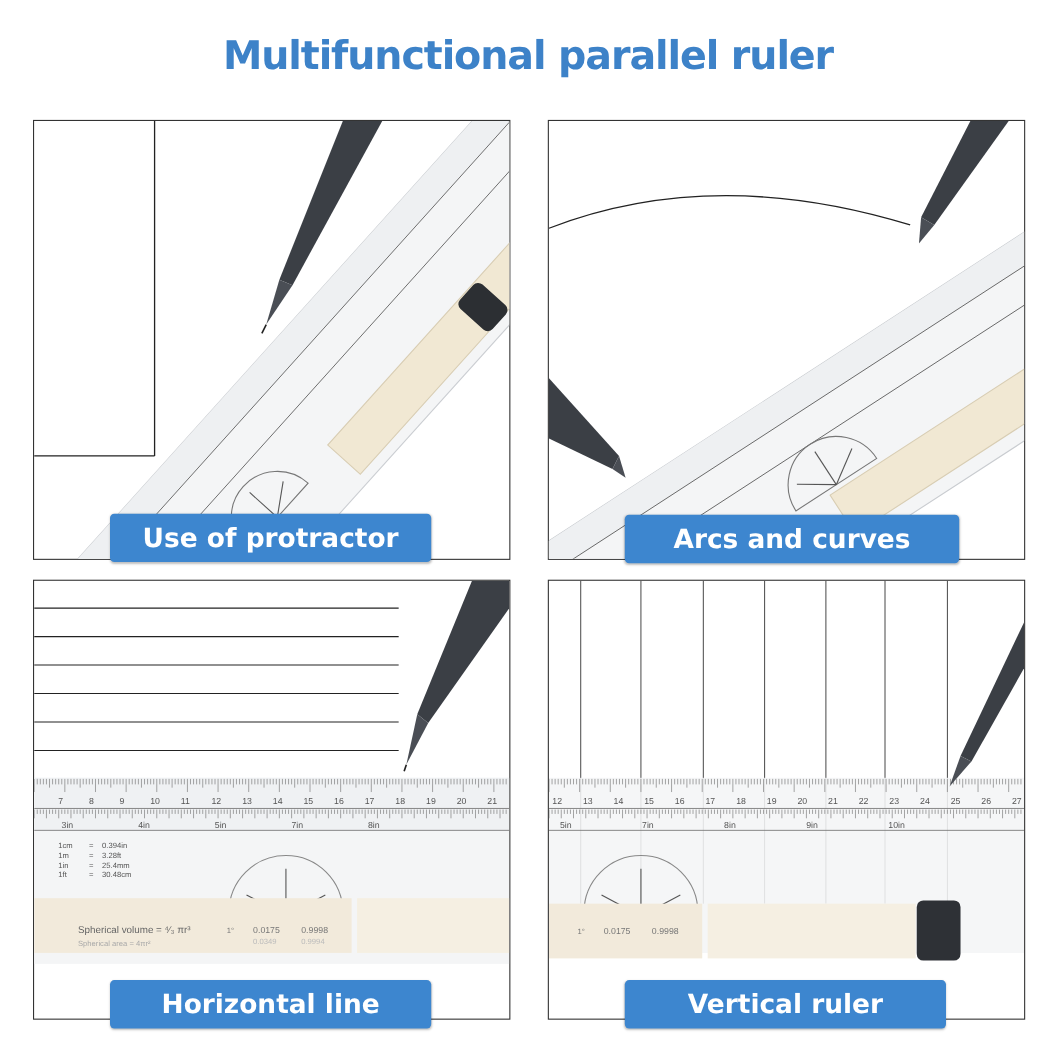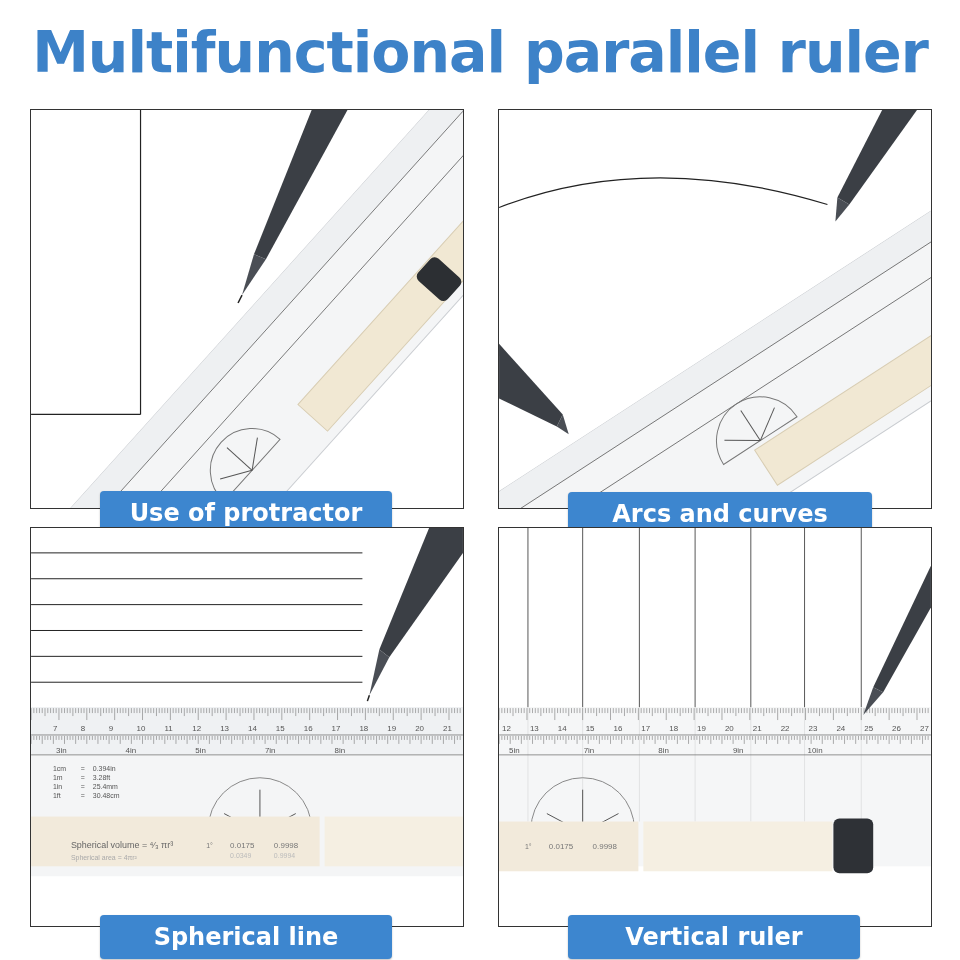--- a/index.html
+++ b/index.html
@@ -1,34 +1,34 @@
 <!DOCTYPE html>
 <html><head>
 <meta charset="utf-8">
 <style>
   html, body { margin:0; padding:0; background:#ffffff; }
   body { width:960px; height:960px; position:relative; overflow:hidden; font-family:"Liberation Sans", sans-serif; }
   .title {
     position:absolute; left:0; top:12px; width:960px; text-align:center;
-    font-family:"DejaVu Sans", sans-serif; font-weight:bold; font-size:57px;
+    font-family:"DejaVu Sans", sans-serif; font-weight:bold; font-size:36px;
     color:#3d82c8; letter-spacing:-1px; line-height:80px;
   }
   .panel {
     position:absolute; width:434px; height:400px;
     border:1.5px solid #333; background:#ffffff; overflow:visible; box-sizing:border-box;
   }
   .panel svg.art { position:absolute; left:0; top:0; width:100%; height:100%; overflow:hidden; }
   .p1 { left:30px; top:109px; }
   .p2 { left:498px; top:109px; }
   .p3 { left:30px; top:527px; height:400px; }
   .p4 { left:498px; top:527px; height:400px; }
   .caption {
     position:absolute; height:44px; background:#3d86cf; border-radius:4px;
     color:#ffffff; font-family:"DejaVu Sans", sans-serif; font-weight:bold; font-size:24px;
-    display:flex; align-items:center; justify-content:center; box-shadow:0 1px 2px rgba(0,0,0,0.25);margin-top:24px;
+    display:flex; align-items:center; justify-content:center; box-shadow:0 1px 2px rgba(0,0,0,0.25);
   }
   .c1 { left:100px; top:467px; width:292px; }
   .c2 { left:568px; top:468px; width:304px; }
   .c3 { left:100px; top:891px; width:292px; }
   .c4 { left:568px; top:891px; width:292px; }
   .tiny { font-family:"Liberation Sans", sans-serif; fill:#555; }
 </style>
 </head>
 <body>
 
@@ -479,21 +479,21 @@
     <text x="244" y="322" font-size="8" fill="#777">0.9998</text>
     <text x="200" y="332" font-size="7" fill="#bbb">0.0349</text>
     <text x="244" y="332" font-size="7" fill="#bbb">0.9994</text>
     <g>
       <polygon points="400,0 434,0 434,25 360,130 350,122" fill="#3b3f45"></polygon>
       <polygon points="350,122 360,130 340,168" fill="#4a4e55"></polygon>
       <line x1="340" y1="168" x2="338" y2="174" stroke="#222" stroke-width="1.5"></line>
     </g>
   </svg>
 </div>
-<div class="caption c3">Spherical line</div>
+<div class="caption c3">Horizontal line</div>
 
 <div class="panel p4">
   <svg class="art" viewBox="0 0 434 400">
     <g stroke="#444" stroke-width="0.9">
       <line x1="29" y1="0" x2="29" y2="295"></line>
       <line x1="84" y1="0" x2="84" y2="295"></line>
       <line x1="141" y1="0" x2="141" y2="295"></line>
       <line x1="197" y1="0" x2="197" y2="295"></line>
       <line x1="253" y1="0" x2="253" y2="295"></line>
       <line x1="307" y1="0" x2="307" y2="295"></line>

